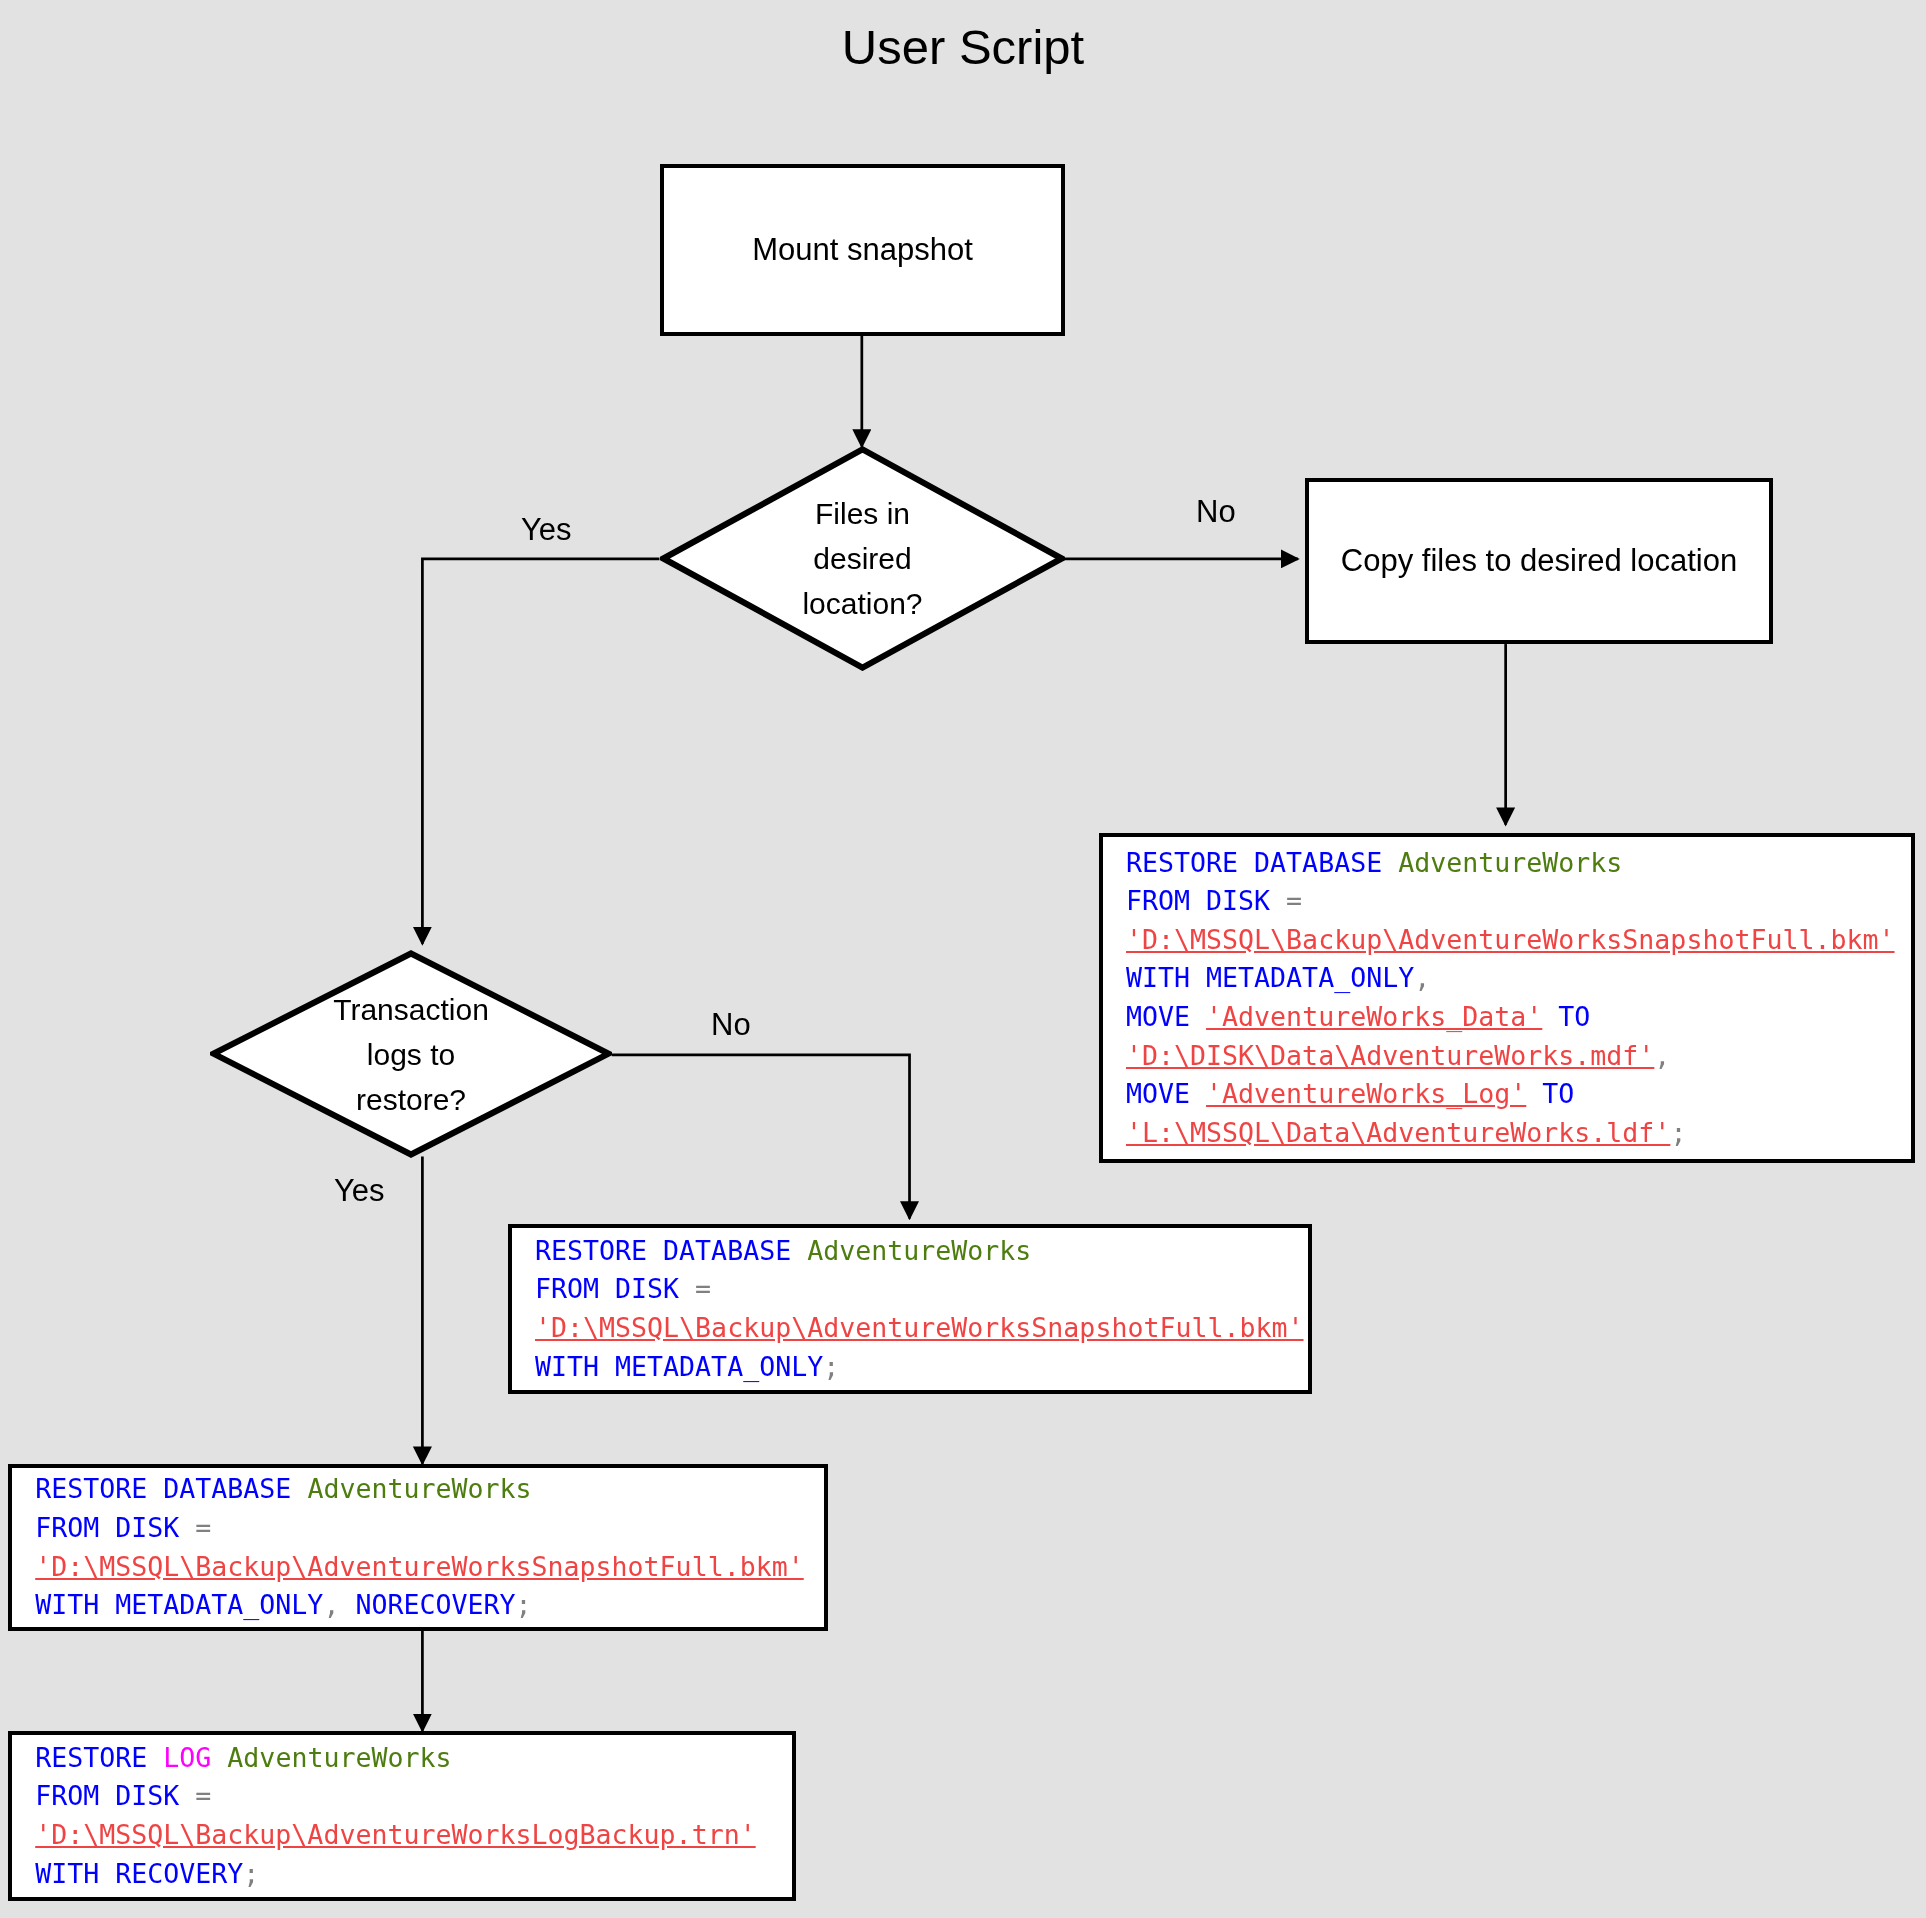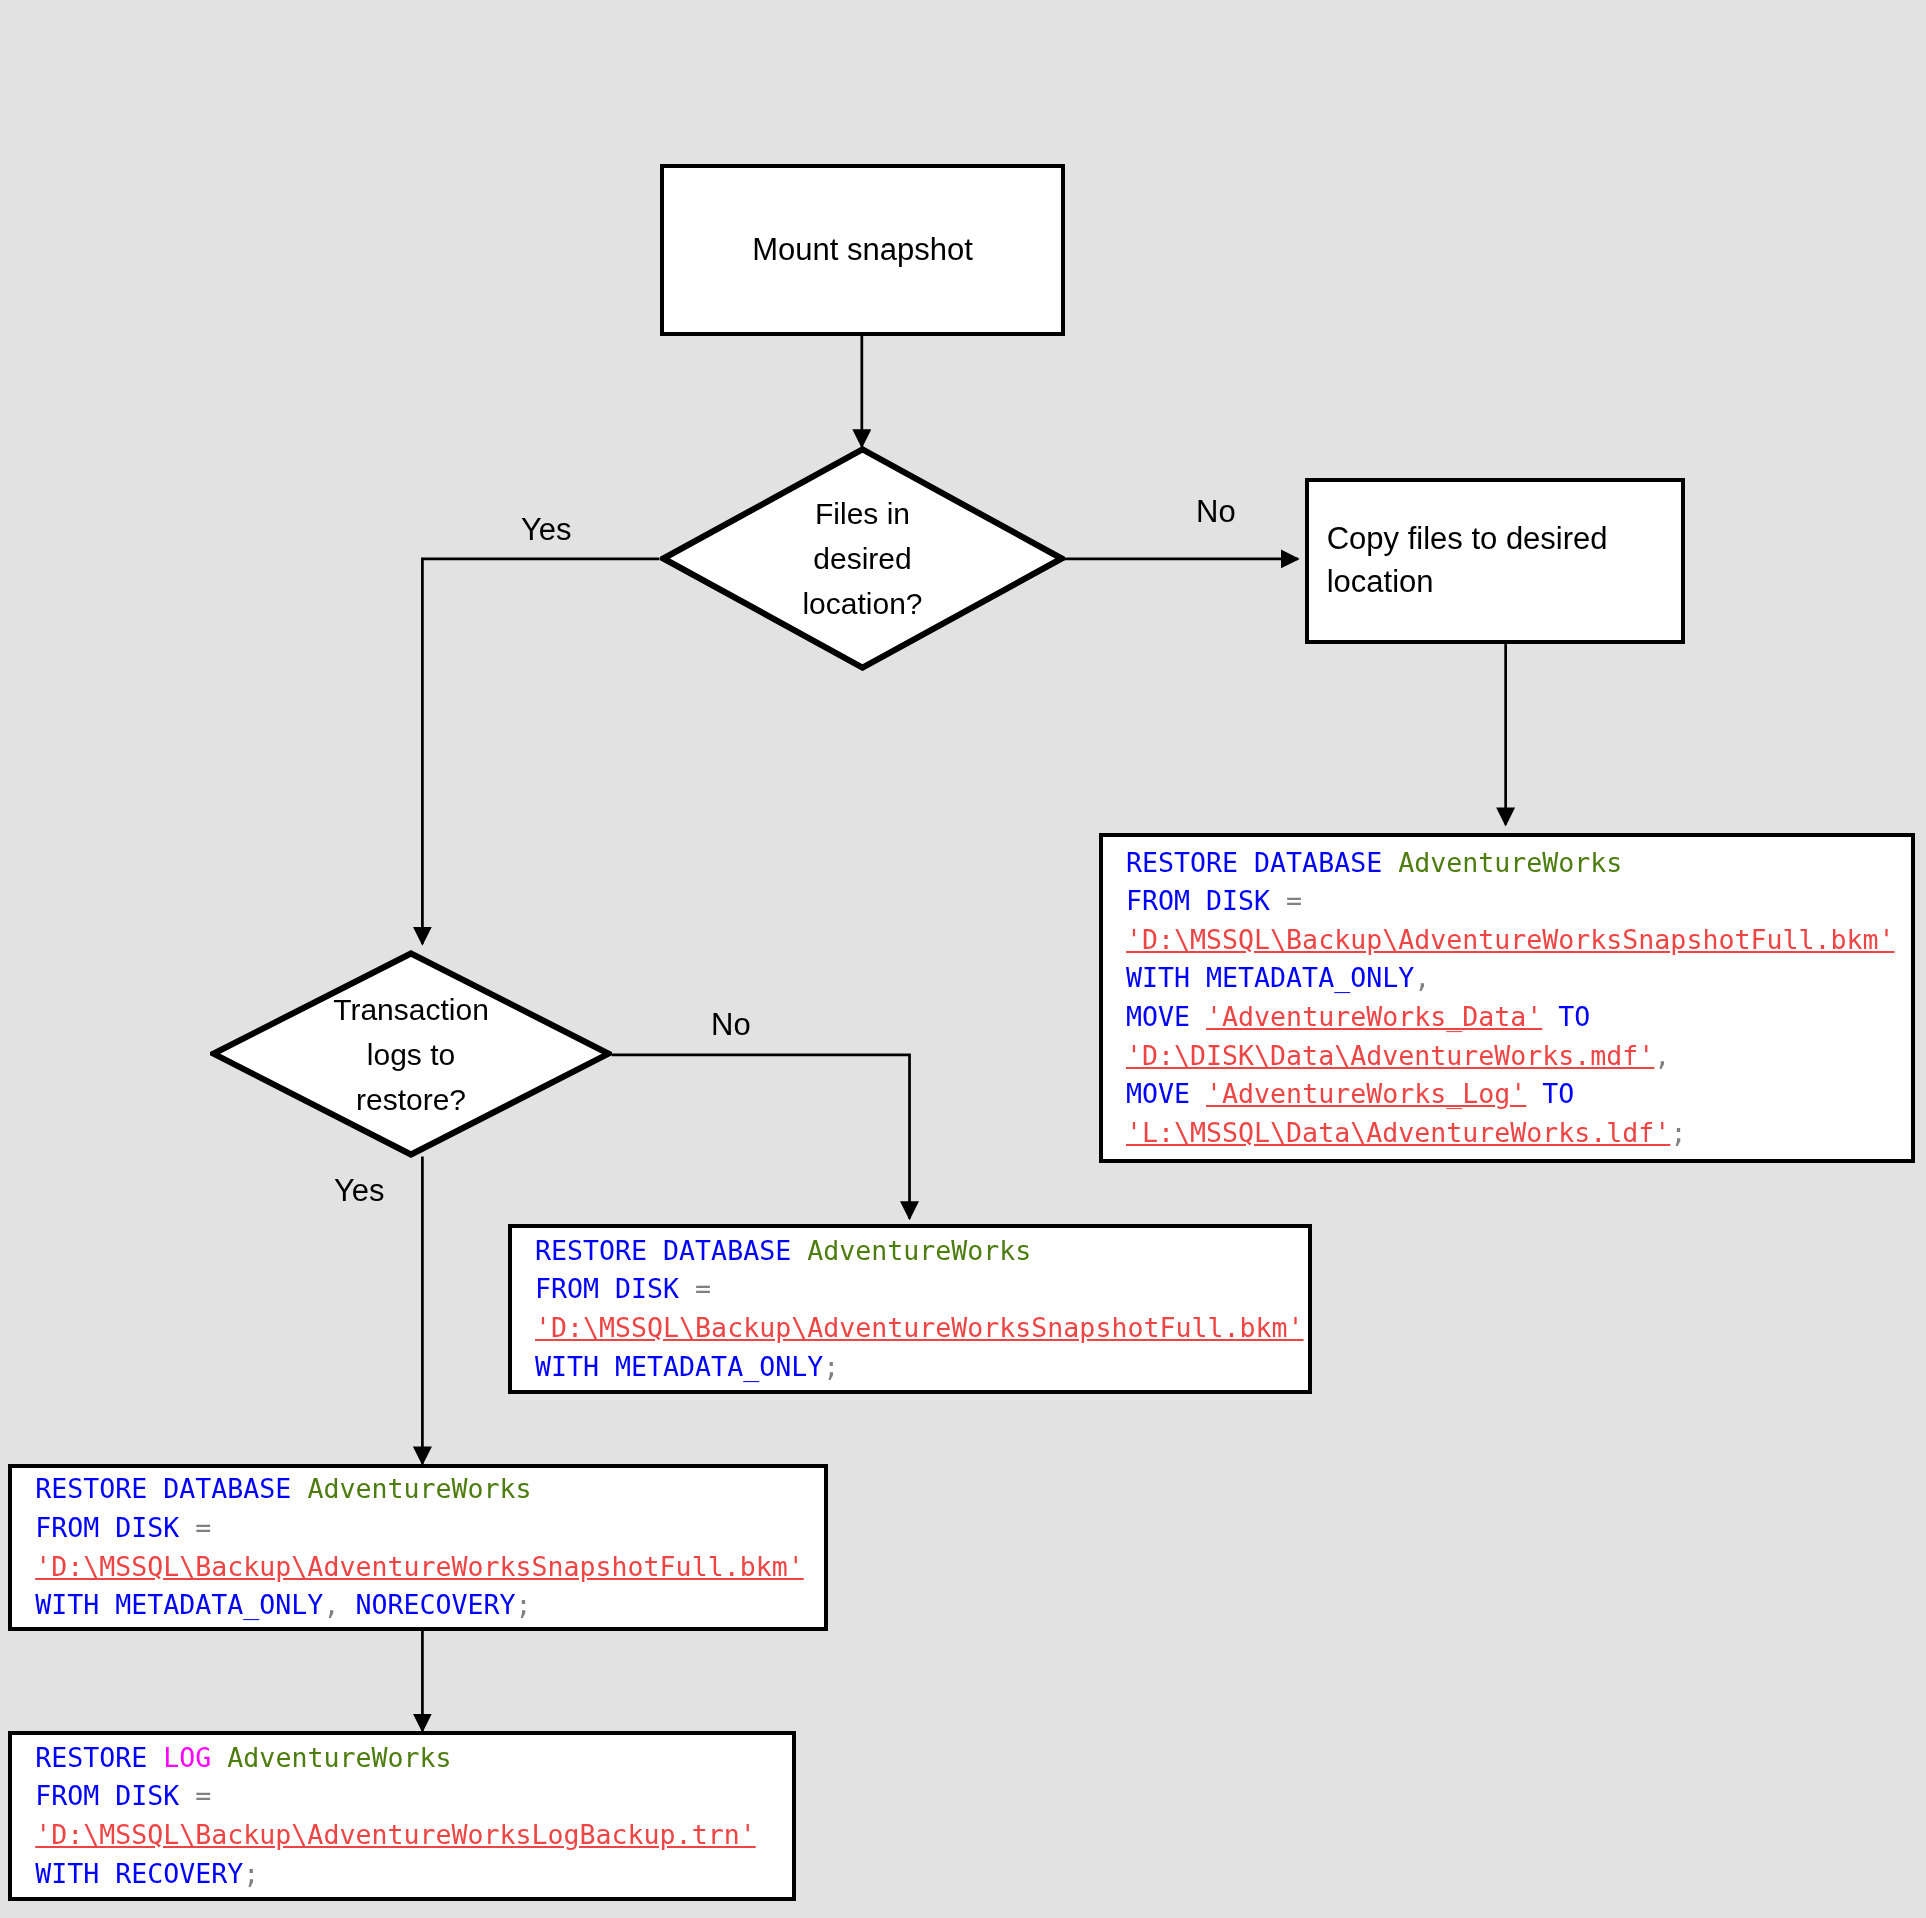--- a/index.html
+++ b/index.html
@@ -102,20 +102,21 @@
   .kw2  { color: #FF00FF; }
   .str  { color: #ef4444; text-decoration: underline; }
   .pun  { color: #808080; }
   .idn  { color: #4d7c0f; }
 </style>
 </head>
 <body>
 
 <div id="canvas">
 
+  <div class="title">User Script</div>
 
   <svg class="edges" viewBox="0 0 2827 2816" xmlns="http://www.w3.org/2000/svg">
     <defs>
       <marker id="arrow" viewBox="0 0 10 10" refX="9" refY="5" markerWidth="7" markerHeight="7" orient="auto-start-reverse">
         <path d="M 0 0 L 10 5 L 0 10 z" fill="#000000"></path>
       </marker>
     </defs>
 
     <line x1="1265" y1="492" x2="1265" y2="655" stroke="#000" stroke-width="4" marker-end="url(#arrow)"></line>
 
@@ -129,21 +130,21 @@
 
     <line x1="620" y1="1697" x2="620" y2="2148" stroke="#000" stroke-width="4" marker-end="url(#arrow)"></line>
 
     <line x1="620" y1="2392" x2="620" y2="2540" stroke="#000" stroke-width="4" marker-end="url(#arrow)"></line>
   </svg>
 
   <div class="node-box" style="left:660px; top:164px; width:405px; height:172px;">
     <span class="label">Mount snapshot</span>
   </div>
 
-  <div class="node-box" style="left:1305px; top:478px; width:380px; height:166px;">
+  <div class="node-box" style="left:1305px; top:478px; width:468px; height:166px;">
     <span class="label">Copy files to desired location</span>
   </div>
 
   <div class="diamond" style="left:660px; top:446px; width:405px; height:225px;">
     <svg width="405" height="225" viewBox="0 0 594 330" xmlns="http://www.w3.org/2000/svg">
       <polygon points="297,5 589,165 297,325 5,165" fill="#ffffff" stroke="#000000" stroke-width="9"></polygon>
     </svg>
     <div class="dtext" style="white-space:pre-line;">Files in
 desired
 location?</div>

